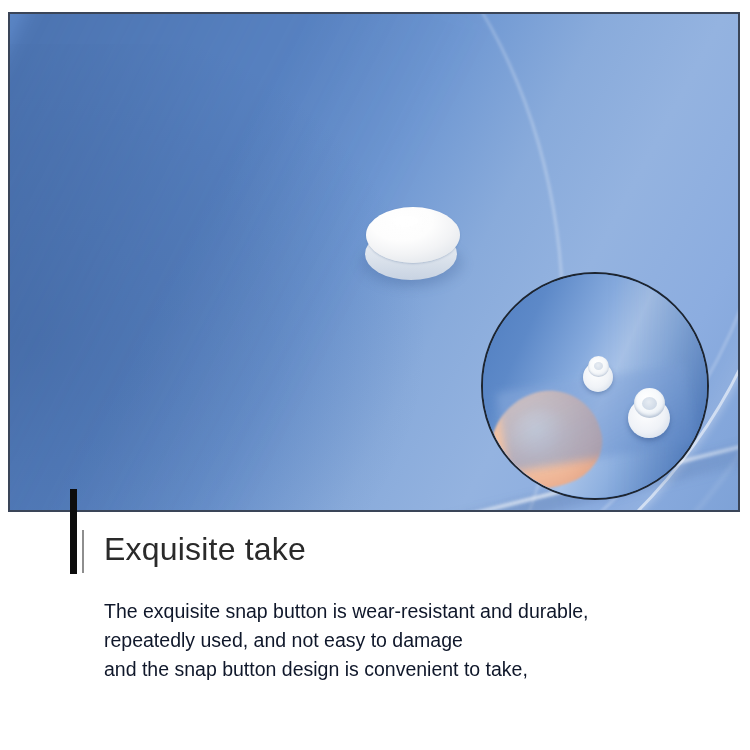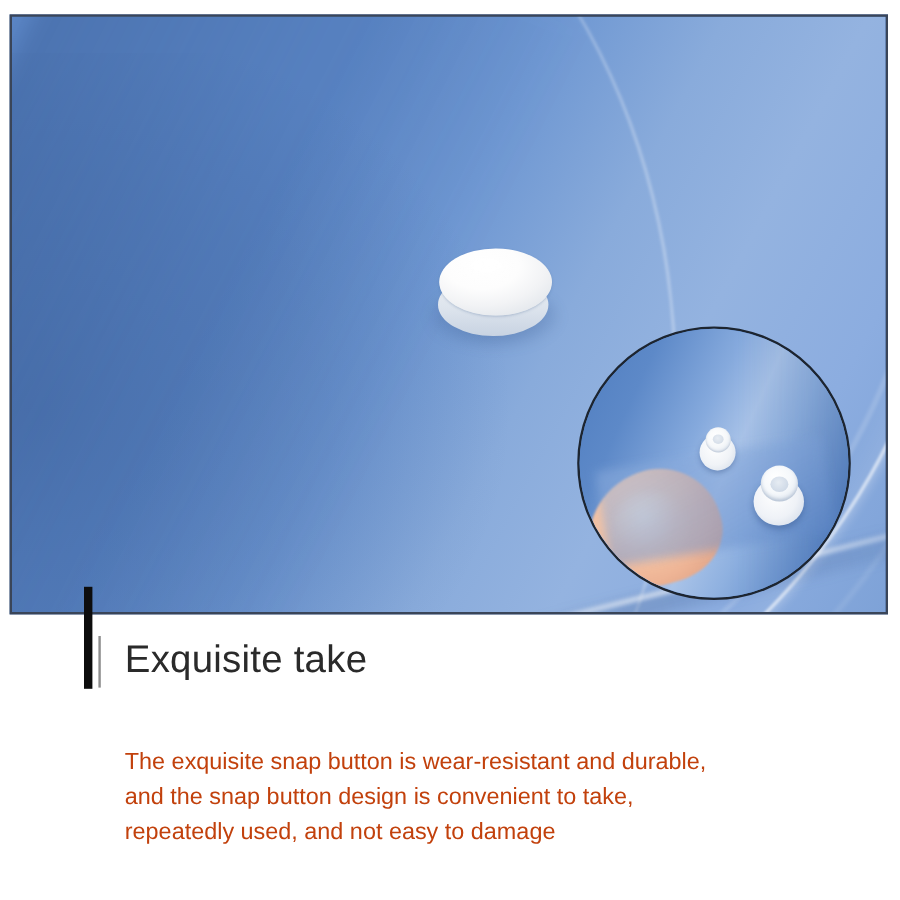--- a/index.html
+++ b/index.html
@@ -368,25 +368,25 @@
     font-size: 32px;
     line-height: 40px;
     color: #2a2a2a;
     font-weight: 400;
     letter-spacing: 0.2px;
     white-space: nowrap;
   }
   .body-text {
     position: absolute;
     left: 104px;
-    top: 621px;
+    top: 597px;
     width: 580px;
     font-size: 19.5px;
     line-height: 29px;
-    color: #c2410c;
+    color: #0f172a;
     font-weight: 400;
   }
   .body-text .ln { display: block; white-space: nowrap; }
 </style>
 </head>
 <body>
 
 <div class="photo-panel">
   <div class="pf-base"></div>
   <div class="pf-shade-left"></div>
@@ -427,15 +427,15 @@
   </div>
 </div>
 
 <div class="accent-bar"></div>
 <div class="accent-bar-thin"></div>
 
 <div class="title">Exquisite take</div>
 
 <div class="body-text">
   <span class="ln">The exquisite snap button is wear-resistant and durable,</span>
+  <span class="ln">repeatedly used, and not easy to damage</span>
   <span class="ln">and the snap button design is convenient to take,</span>
-  <span class="ln">repeatedly used, and not easy to damage</span>
 </div>
 
 </body></html>

